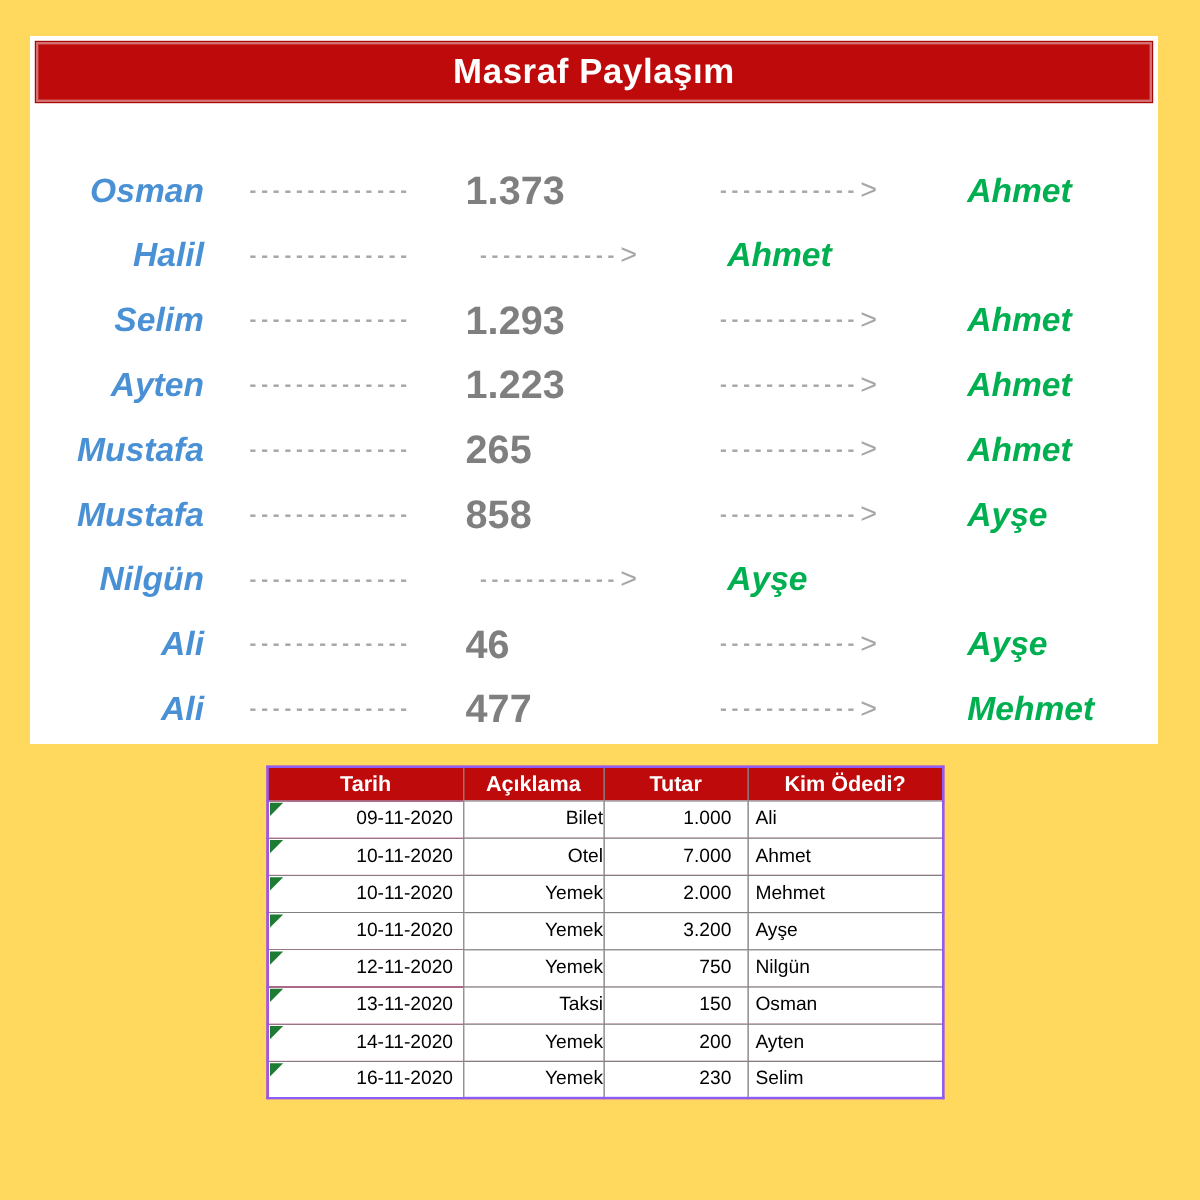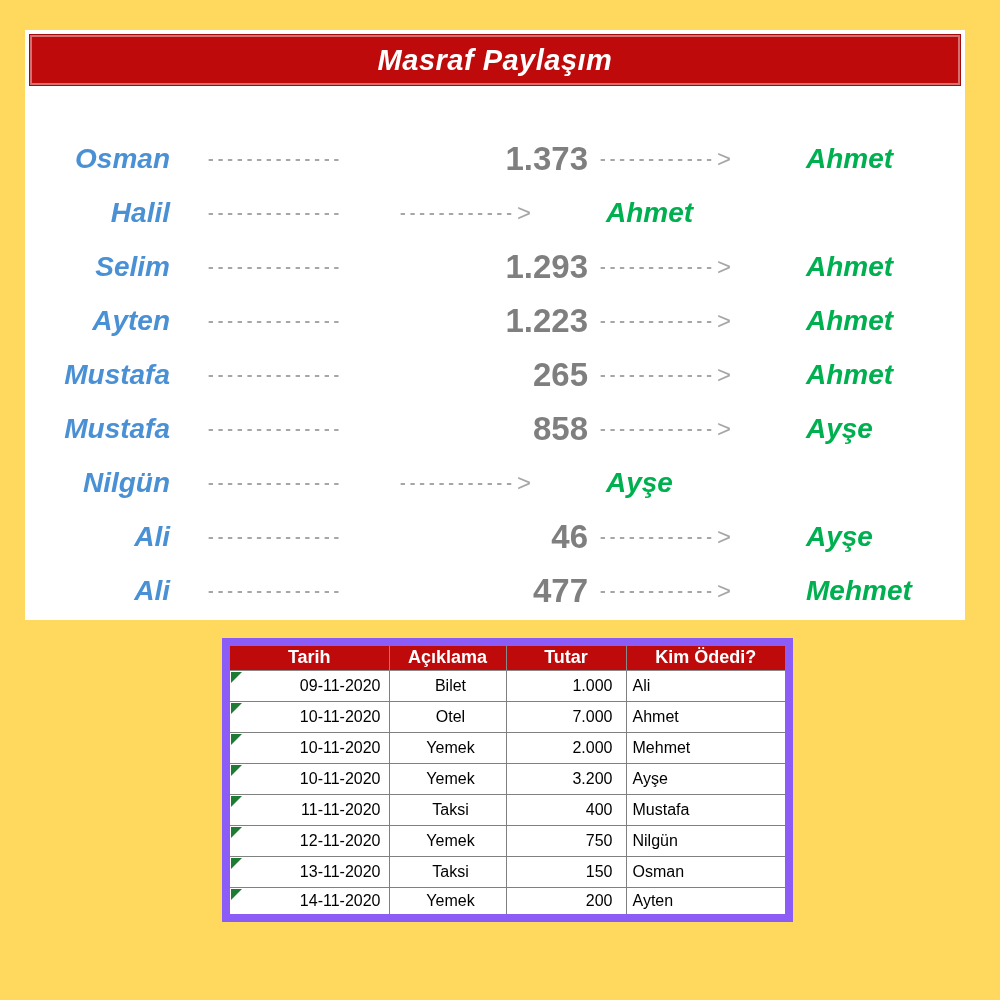--- a/index.html
+++ b/index.html
@@ -19,37 +19,36 @@
   .title-bar {
     position:absolute; left:5px; top:5px; right:5px; height:50px;
     background:#BE0A0A;
     border:2px solid #D47070;
     outline:1px solid #A50808;
     display:flex; align-items:center; justify-content:center;
   }
   .title-bar .title {
     color:#FFFFFF; font-size:29px; font-weight:bold;
     letter-spacing:0.5px;
-    font-style:italic;
   }
 
   .transfers { position:absolute; left:0; top:102px; width:100%; }
   .t-row { display:flex; align-items:center; height:54px; }
   .t-from {
     width:145px; text-align:right;
     color:#4A90D5; font-size:28px; font-weight:bold; font-style:italic;
     white-space:nowrap;
   }
   .dashtxt {
     color:#A6A6A6; font-weight:bold; font-size:17px;
     letter-spacing:4px; white-space:nowrap; overflow:hidden;
   }
   .t-dash { width:180px; margin-left:38px; }
   .t-amount {
-    width:200px; text-align:right;
+    width:200px; text-align:left;
     color:#7F7F7F; font-size:33px; font-weight:bold;
     white-space:nowrap;
   }
   .t-arrow {
     width:176px; margin-left:12px;
     display:flex; align-items:center;
   }
   .t-arrow .arrow-head {
     color:#A6A6A6; font-size:24px; font-weight:normal; margin-left:1px;
     line-height:1;
@@ -58,39 +57,39 @@
     margin-left:30px;
     color:#00B050; font-size:28px; font-weight:bold; font-style:italic;
     white-space:nowrap;
   }
 
   
   .expense-table {
     position:absolute; left:222px; top:638px;
     border-collapse:collapse;
     background:#ec4899;
-    border:8px solid #8b5cf6;
+    border:2px solid #8b5cf6;
   }
   .expense-table th {
     background:#BE0A0A; color:#FFFFFF;
     font-size:18px; font-weight:bold;
     height:28px; border:1px solid #8A8A8A;
     text-align:center; padding:0 4px;
   }
   .expense-table td {
     height:31px; border:1px solid #808080;
     font-size:16px; color:#000000; background:#FFFFFF;
     white-space:nowrap;
   }
   .col-date { width:163px; }
   .col-desc { width:117px; }
   .col-amt  { width:120px; }
   .col-who  { width:163px; }
   td.c-date { text-align:right; padding-right:8px; position:relative; }
-  td.c-desc { text-align:center; padding-left:6px; }
+  td.c-desc { text-align:right; padding-left:6px; }
   td.c-amt  { text-align:right; padding-right:13px;padding-left:33px; }
   td.c-who  { text-align:left; padding-left:6px; }
   .tri {
     position:absolute; left:1px; top:1px;
     width:0; height:0;
     border-top:11px solid #1E7B34;
     border-right:11px solid transparent;
   }
 </style>
 </head>
@@ -226,37 +225,37 @@
         <td class="c-amt">2.000</td>
         <td class="c-who">Mehmet</td>
       </tr>
       <tr>
         <td class="c-date"><span class="tri"></span><span>10-11-2020</span></td>
         <td class="c-desc">Yemek</td>
         <td class="c-amt">3.200</td>
         <td class="c-who">Ayşe</td>
       </tr>
       <tr>
-        <td class="c-date"><span class="tri"></span><span>11-11-2020</span></td>
-        <td class="c-desc">Taksi</td>
-        <td class="c-amt">400</td>
-        <td class="c-who">Mustafa</td>
-      </tr>
-      <tr>
         <td class="c-date"><span class="tri"></span><span>12-11-2020</span></td>
         <td class="c-desc">Yemek</td>
         <td class="c-amt">750</td>
         <td class="c-who">Nilgün</td>
       </tr>
       <tr>
         <td class="c-date"><span class="tri"></span><span>13-11-2020</span></td>
         <td class="c-desc">Taksi</td>
         <td class="c-amt">150</td>
         <td class="c-who">Osman</td>
       </tr>
       <tr>
         <td class="c-date"><span class="tri"></span><span>14-11-2020</span></td>
         <td class="c-desc">Yemek</td>
         <td class="c-amt">200</td>
         <td class="c-who">Ayten</td>
       </tr>
+      <tr>
+        <td class="c-date"><span class="tri"></span><span>16-11-2020</span></td>
+        <td class="c-desc">Yemek</td>
+        <td class="c-amt">230</td>
+        <td class="c-who">Selim</td>
+      </tr>
     </tbody>
 </table>
 
 </body></html>

